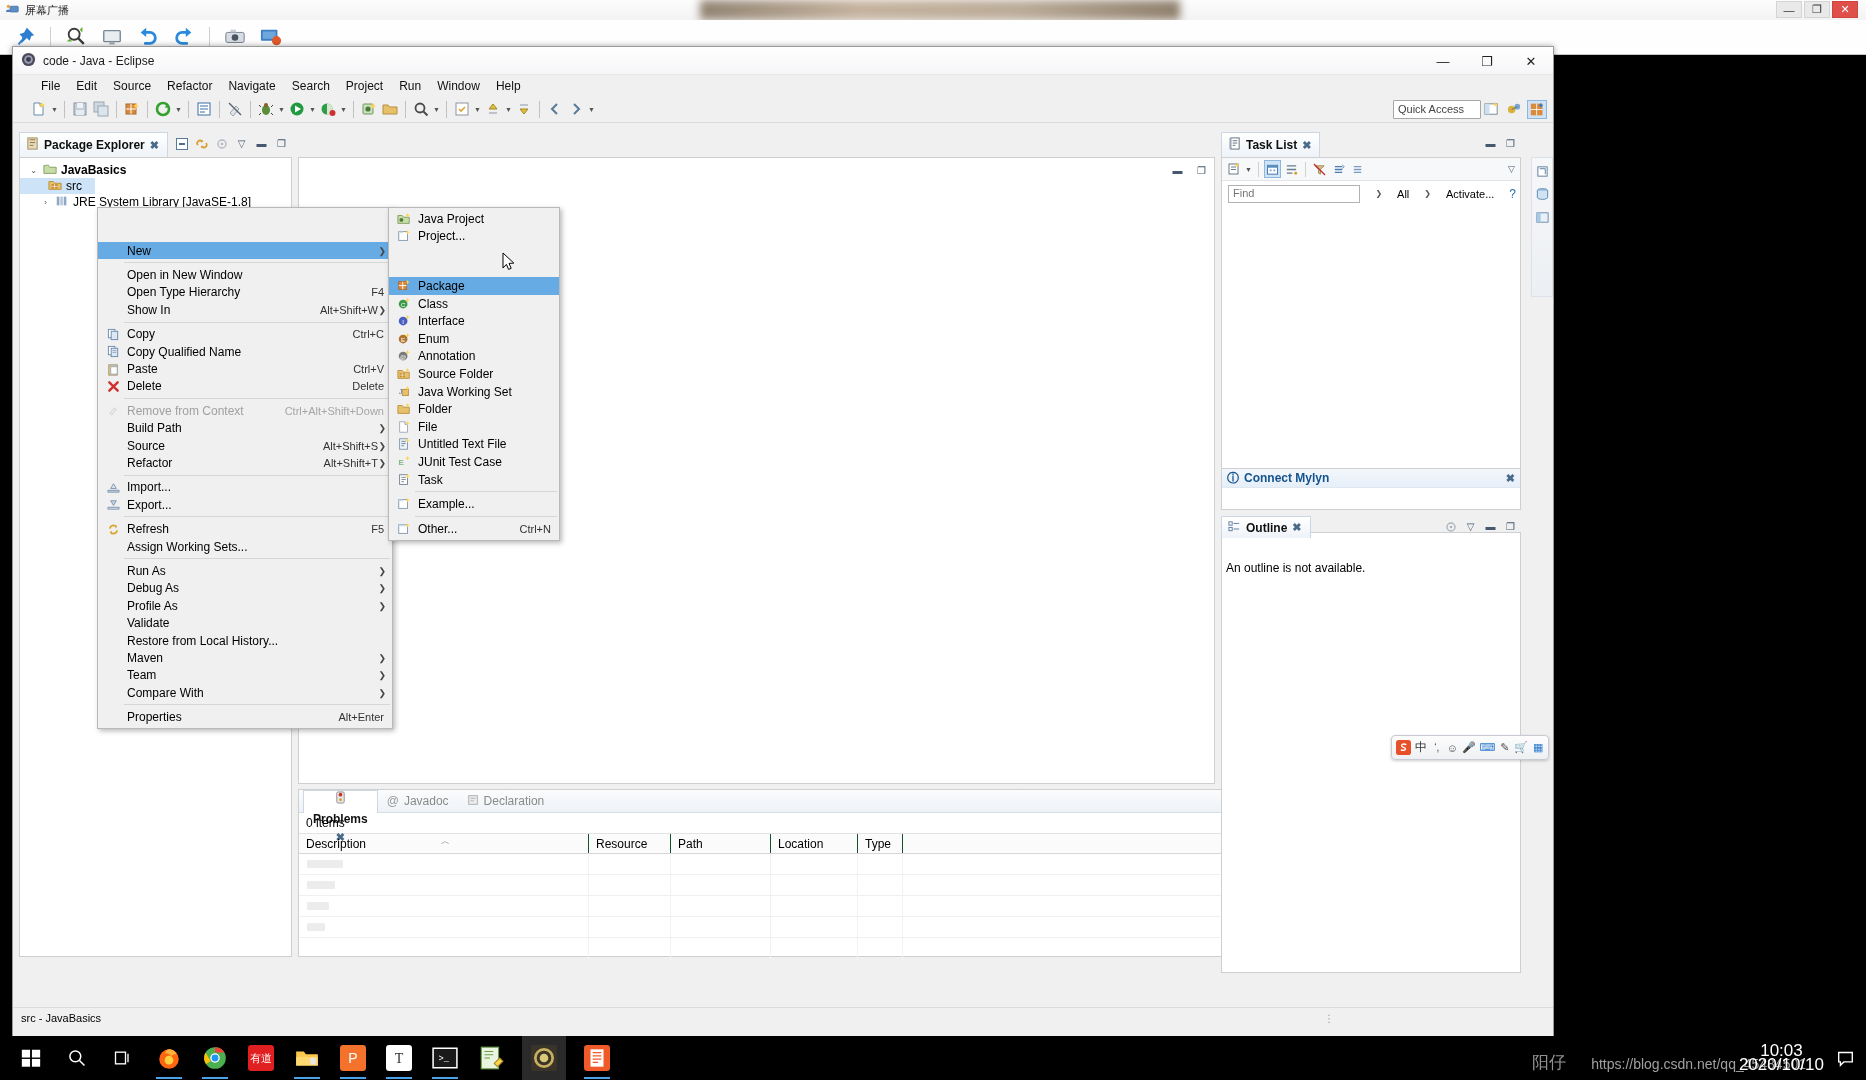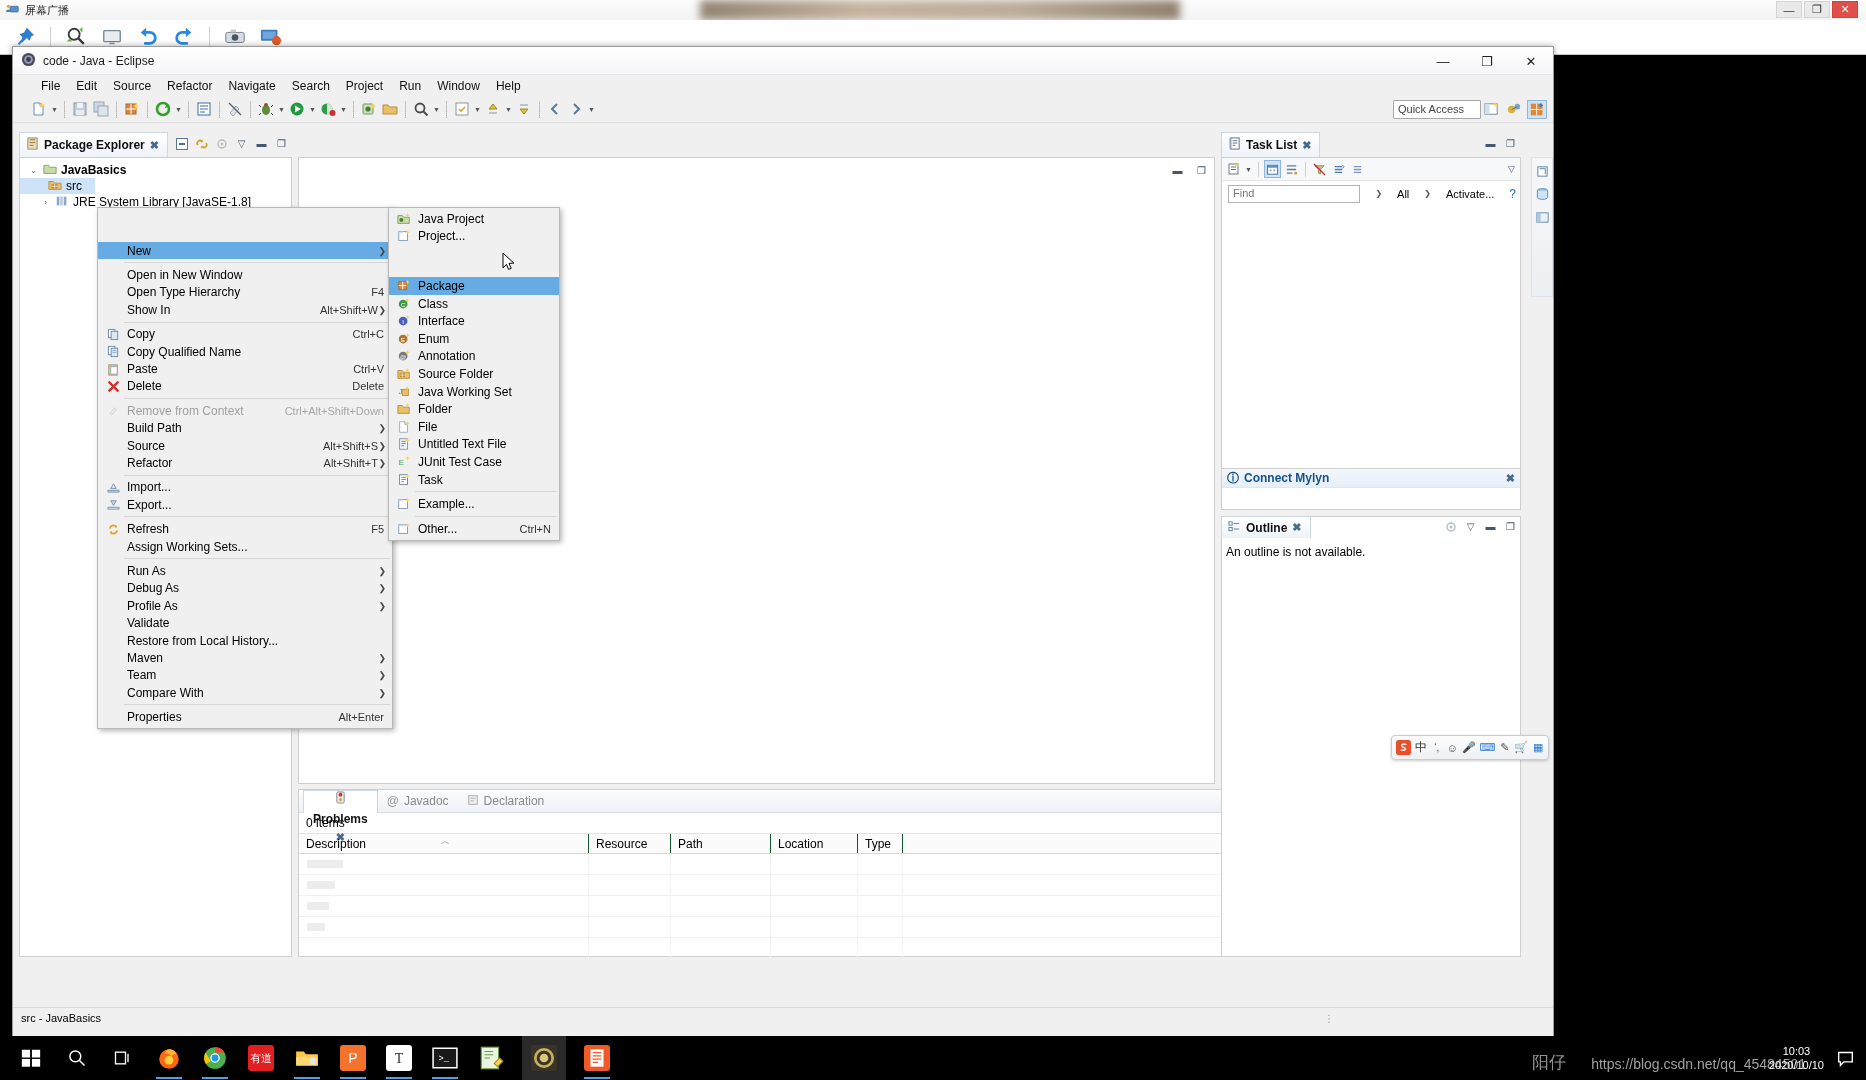--- a/index.html
+++ b/index.html
@@ -140,21 +140,21 @@
              font-size:11px; color:#777;}
   #mylyn-box { position:absolute; left:1208px; top:344px; width:300px; height:42px;
                background:#fff; border:1px solid #cfcfcf; }
   #mylyn-title { display:flex; align-items:center; gap:5px; height:19px; padding:0 5px;
                  font-size:12px; font-weight:bold; color:#15538f;
                  background:linear-gradient(#f3f7fc,#e6eef8); border-bottom:1px solid #dfe7f1;}
   #mylyn-body { font-size:12px; padding:3px 6px 0 33px; color:#111; }
   #mylyn-body a { color:#15538f; text-decoration:underline; }
 
   
-  #outline { position:absolute; left:1208px; top:392px; width:300px; height:441px;
+  #outline { position:absolute; left:1208px; top:408px; width:300px; height:441px;
              background:#fff; border:1px solid #cfcfcf; }
   #outline-tabrow { position:absolute; left:1208px; top:392px; width:300px; height:22px;}
   #outline-body { position:absolute; left:0; top:22px; padding:6px 4px; font-size:12px;}
 
   
   #right-rail { position:absolute; right:2px; top:33px; width:22px; height:140px;
                 background:linear-gradient(#f6f7f9,#eceff3); border:1px solid #dde2e8; }
   .rail-ico { width:20px;height:20px;display:flex;align-items:center;justify-content:center;
               margin:3px auto; cursor:pointer; }
 
@@ -206,21 +206,21 @@
 
   
   #taskbar { position:absolute; left:0; bottom:0; width:1866px; height:44px; background:#000;margin-top:25px; }
   #tb-items { display:flex; align-items:center; height:44px; padding-left:16px; gap:16px;}
   .tbi { width:30px; height:30px; display:flex; align-items:center; justify-content:center;
          position:relative; cursor:pointer; }
   .tbi.active::after { content:""; position:absolute; bottom:-6px; left:2px; width:26px;height:2px;
                        background:#4aa3e8; }
   .tbi.current { background:#2a2a2a; width:44px; height:44px;}
   #tray { position:absolute; right:0; bottom:0; height:44px; display:flex; align-items:center;
-          gap:10px; padding-right:10px; color:#fff; font-size:11px;}
+          gap:10px; padding-right:10px; color:#fff; font-size:17px;}
   #clock { text-align:center; line-height:14px; }
   #watermark { position:absolute; right:60px; bottom:8px; color:#bdbdbd; font-size:14px;
                opacity:.85; white-space:nowrap; }
   #wm-cn { position:absolute; right:300px; bottom:6px; color:#cfcfcf; font-size:17px; opacity:.7;}
 </style>
 </head>
 <body>
 
 <div id="broadcast">
   <div id="bc-title">

